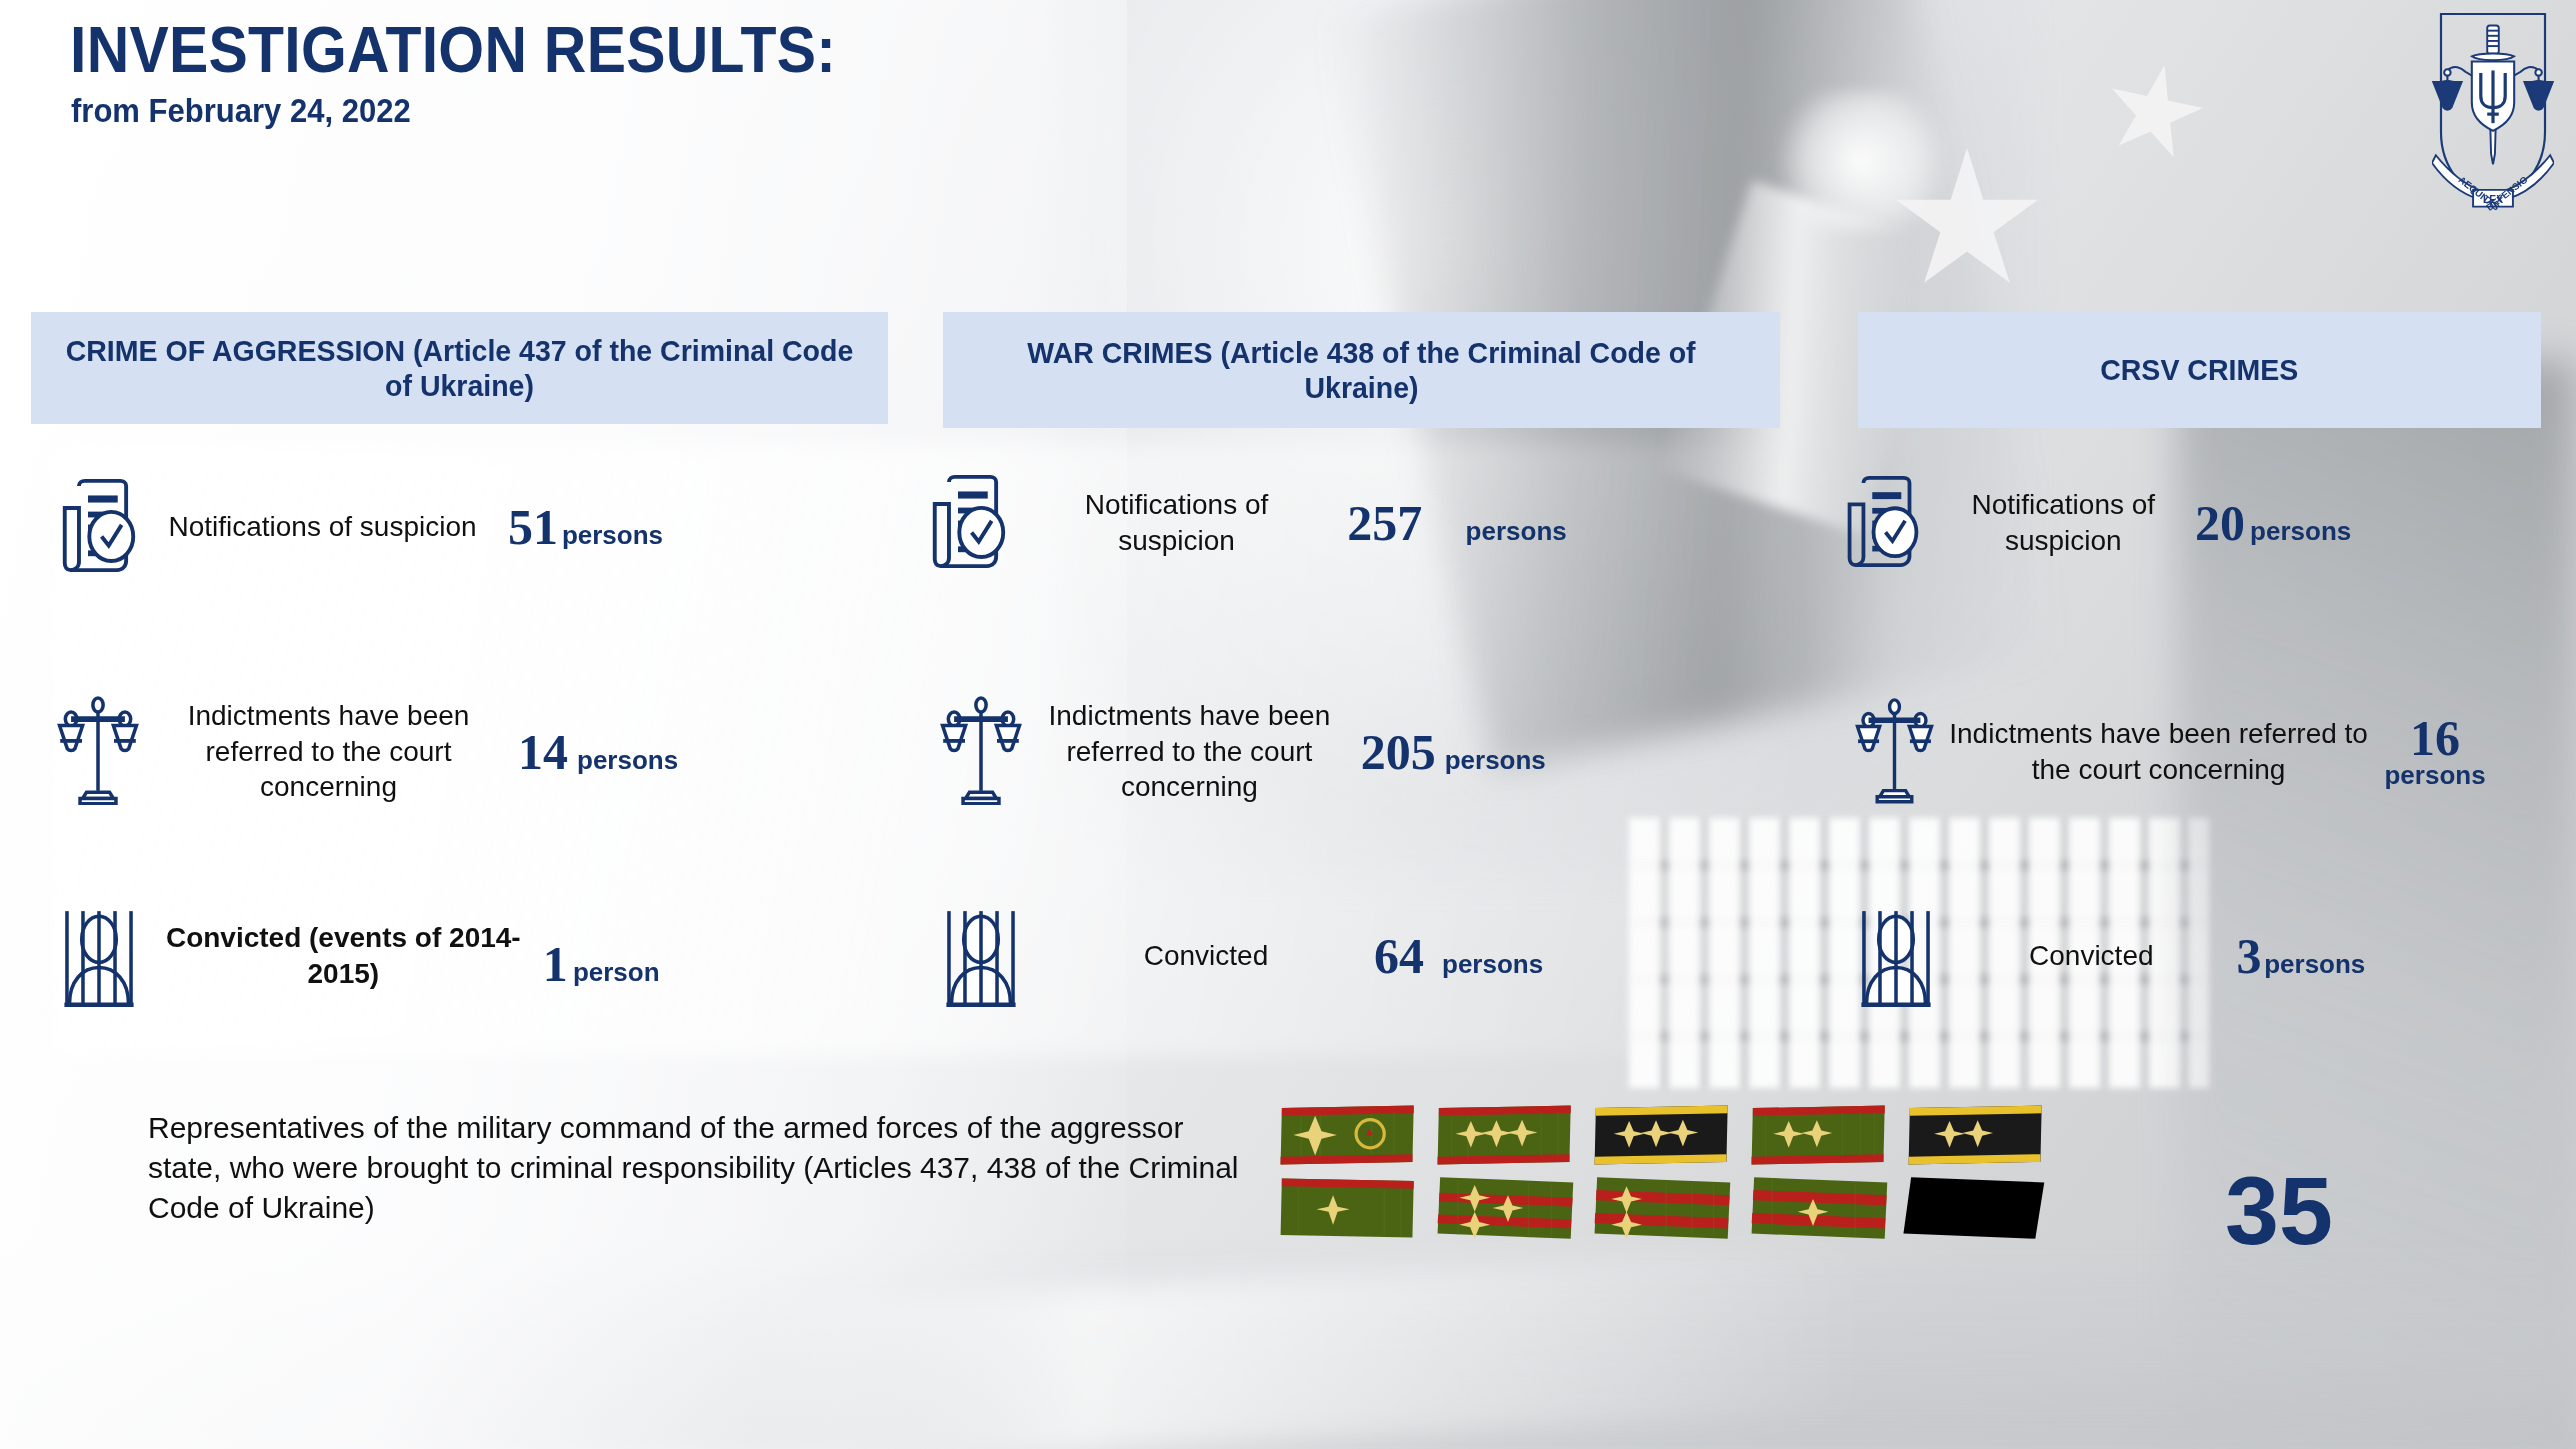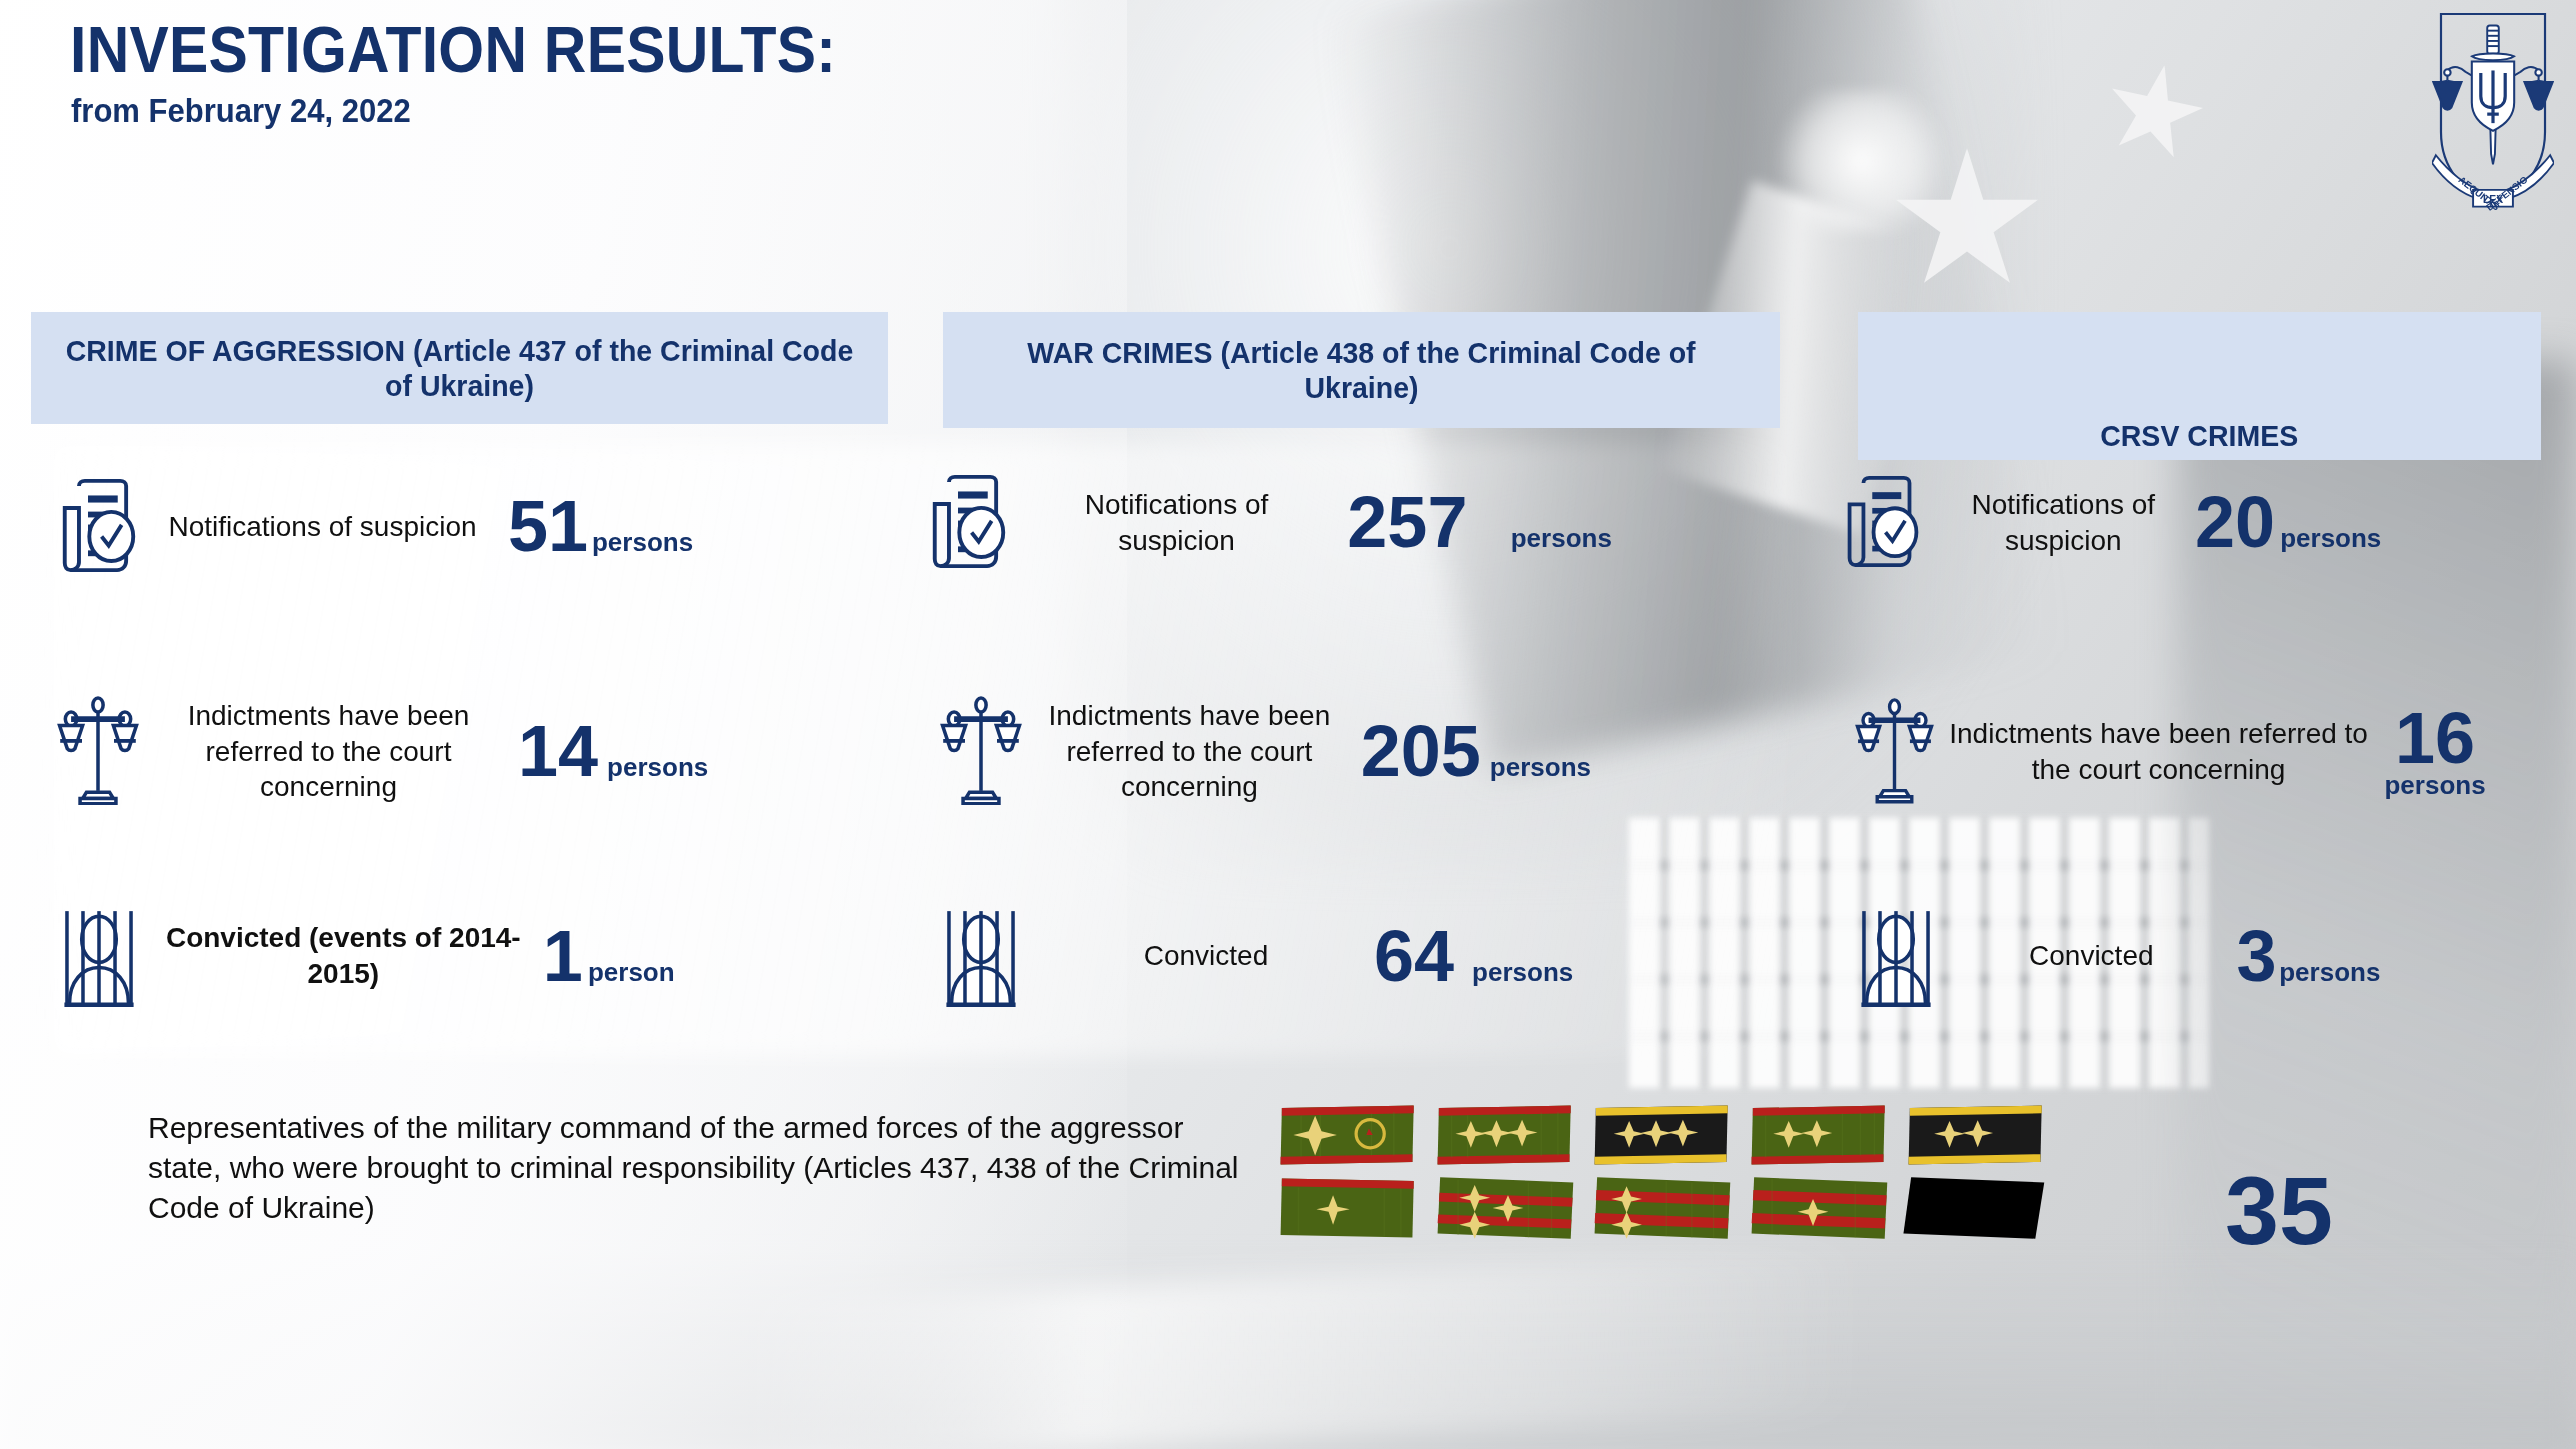--- a/index.html
+++ b/index.html
@@ -101,32 +101,33 @@
     position:absolute;z-index:6;
     background:#d5e0f2;
     display:flex;align-items:center;justify-content:center;
     text-align:center;
     color:#14326b;font-size:30px;font-weight:700;line-height:1.18;
     padding:6.4px 9px;box-sizing:border-box;
   }
   .colhead span{transform:scaleX(.95);display:inline-block;}
   #colhead-0{left:31px;top:312px;width:857px;height:112px;}
   #colhead-1{left:943px;top:312px;width:837px;height:116px;}
-  #colhead-2{left:1858px;top:312px;width:683px;height:148px;align-items:flex-end;}
+  #colhead-2{left:1858px;top:312px;width:683px;height:116px;}
 
   
   .stat{position:absolute;z-index:6;display:flex;align-items:center;}
   .stat .ico{flex:0 0 auto;}
   .stat .lbl{
     color:#101010;font-size:28px;font-weight:400;line-height:1.28;
     text-align:center;
   }
   .stat .num{
     color:#14326b;font-weight:700;line-height:.92;
-    font-size:72px;
+    font-size:50px;
+    font-family:Liberation Serif, serif;
   }
   .stat .unit{
     color:#14326b;font-weight:700;font-size:26px;line-height:1;
   }
   .numwrap{display:flex;align-items:baseline;}
   .numwrap.stackunit{flex-direction:column;align-items:center;}
   .numwrap.stackunit .unit{margin-top:1.3px;}
 
   
   #summary{position:absolute;left:148px;top:1108px;width:1108px;z-index:6;

